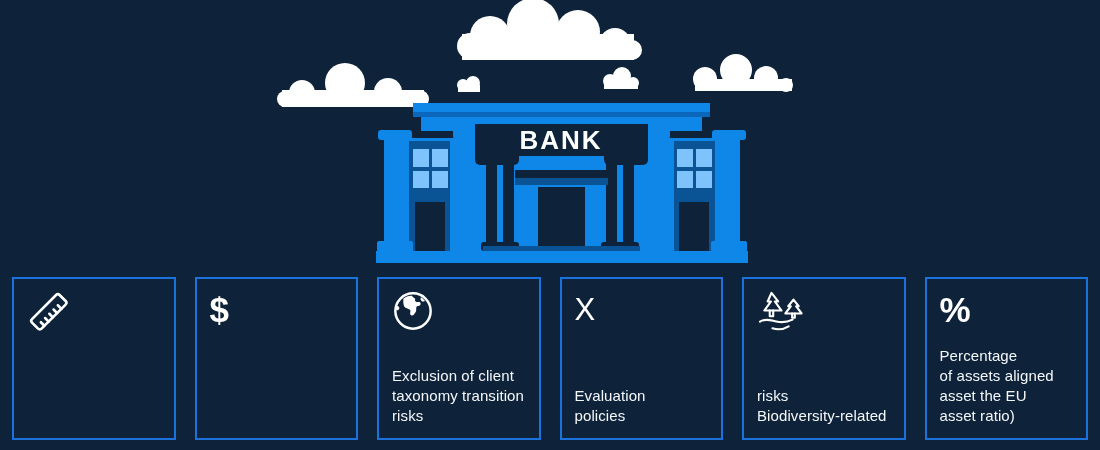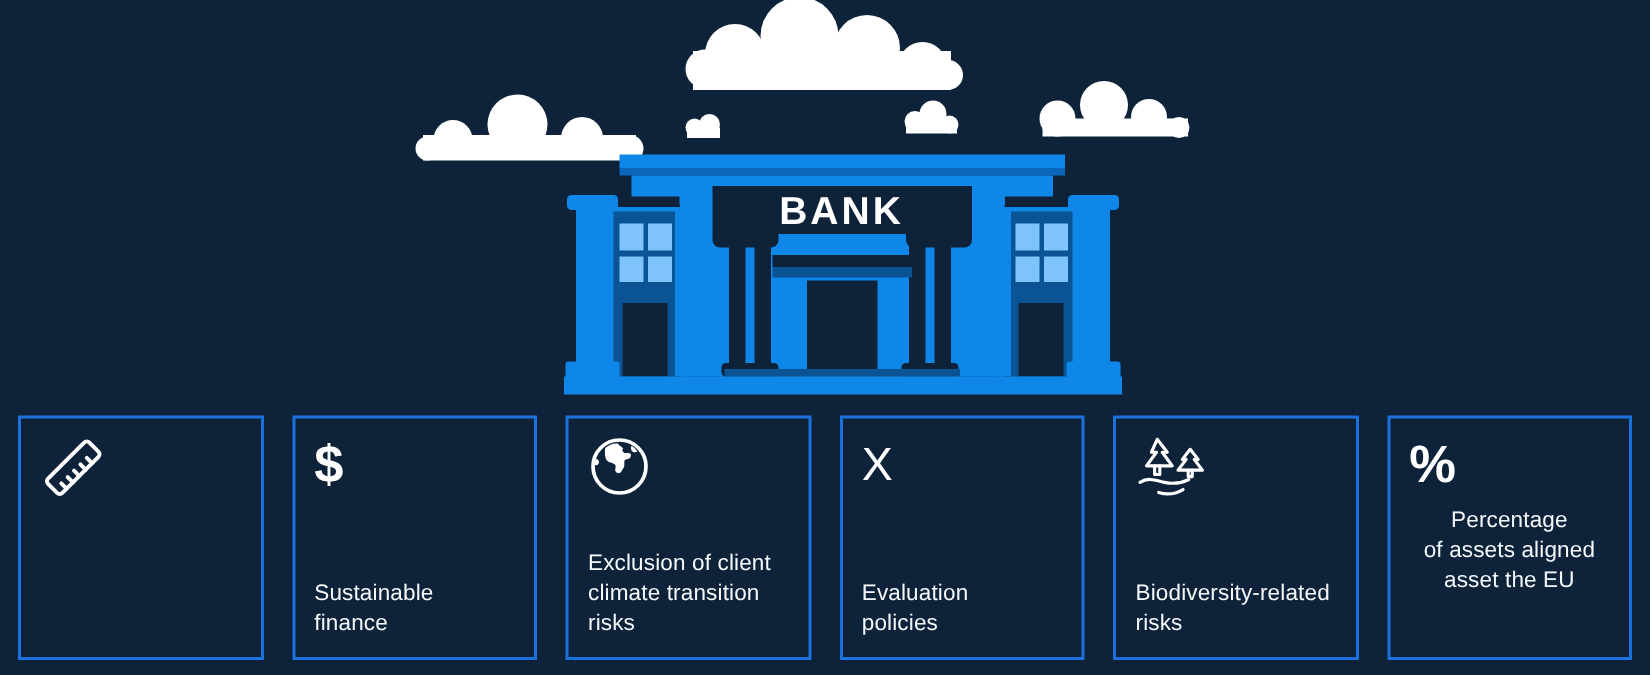--- a/index.html
+++ b/index.html
@@ -18,21 +18,21 @@
     flex:1;box-sizing:border-box;
     border:2px solid #1c72dc;
     padding:11px 13px 12px 13px;
     display:flex;flex-direction:column;
     color:#f5f8fa;
   }
   .card .icon{height:46px;display:flex;align-items:flex-start;}
   .glyph{font-size:35px;font-weight:700;line-height:40px;color:#ffffff;}
   .glyph.light{font-weight:500;font-size:31px;}
   .label{margin-top:auto;font-size:15px;line-height:20px;letter-spacing:.1px;}
-  .card.text-top .label{margin-top:1px;text-align:center;}
+  .card.text-top .label{margin-top:15px;}
 </style>
 </head>
 <body>
 
 <div class="stage">
 
   <svg class="bank-svg" width="1100" height="270" viewBox="0 0 1100 270">
 
     <g fill="#ffffff">
       <circle cx="302" cy="93" r="13"></circle>
@@ -146,37 +146,33 @@
               <rect x="2.5" y="15" width="39" height="13.5" rx="2.5"></rect>
               <path d="M9 28.5v-5M15 28.5v-5M21 28.5v-5M27 28.5v-5M33 28.5v-5"></path>
             </g>
           </svg>
         </div>
   </div>
       <div class="card">
     <div class="icon">
           <span class="glyph">$</span>
         </div>
-    <div class="label">
-          <div>Sustainable</div>
-          <div>finance</div>
-        </div>
   </div>
       <div class="card">
     <div class="icon">
           <svg width="42" height="42" viewBox="0 0 44 44">
             <circle cx="22" cy="22" r="18.5" fill="none" stroke="#fff" stroke-width="2.6"></circle>
             <path fill="#fff" d="M12 9c2.5-2 6-3.5 9-3 .5 1.5 2.5 2 3.5 3.5-1 1-.5 2.5 1 3 1.5.5 3-.5 4 .5s.5 3-1 3.5c-1 .5-2.5 0-3 1.5-.5 2 .5 4-1 5.5-1 1-1 2.5-2.5 3s-3-.5-3-2c0-1.5 1-3-.5-4s-4.5-1.5-5.5-3S11.5 13 12 9z"></path>
             <path fill="#fff" d="M30.5 7.5c1.5 1 3 2.5 4 4-1 .5-2.5 1-3.5 0s-1.5-3-.5-4z"></path>
             <path fill="#fff" d="M4.5 17c1-.5 2.5 0 3 1s0 2.5-1 3-2.5 0-3-1 0-2.5 1-3z"></path>
           </svg>
         </div>
     <div class="label">
           <div>Exclusion of client</div>
-          <div>climate transition</div>
+          <div>taxonomy transition</div>
           <div>risks</div>
         </div>
   </div>
       <div class="card">
     <div class="icon">
           <span class="glyph light">X</span>
         </div>
     <div class="label">
           <div>Evaluation</div>
           <div>policies</div>
@@ -189,28 +185,29 @@
               <path d="M15 3l7 9h-3.5l7 9.5H7.5l7-9.5H11z"></path>
               <path d="M13.2 21.5v6h3.6v-6"></path>
               <path d="M38 10l5.5 7h-2.7l5.7 7.5H29.5l5.7-7.5h-2.7z"></path>
               <path d="M36.6 24.5v4.5h2.8v-4.5"></path>
               <path d="M3 33c6-4 12-1 17 0s11 1 17-2"></path>
               <path d="M16 40c6 2 12 1 17-2"></path>
             </g>
           </svg>
         </div>
     <div class="label">
+          <div>risks</div>
           <div>Biodiversity-related</div>
-          <div>risks</div>
         </div>
   </div>
       <div class="card text-top">
     <div class="icon">
           <span class="glyph">%</span>
         </div>
     <div class="label">
           <div>Percentage</div>
           <div>of assets aligned</div>
           <div>asset the EU</div>
+          <div>asset ratio)</div>
         </div>
   </div>
     </div>
 </div>
 
 </body></html>

